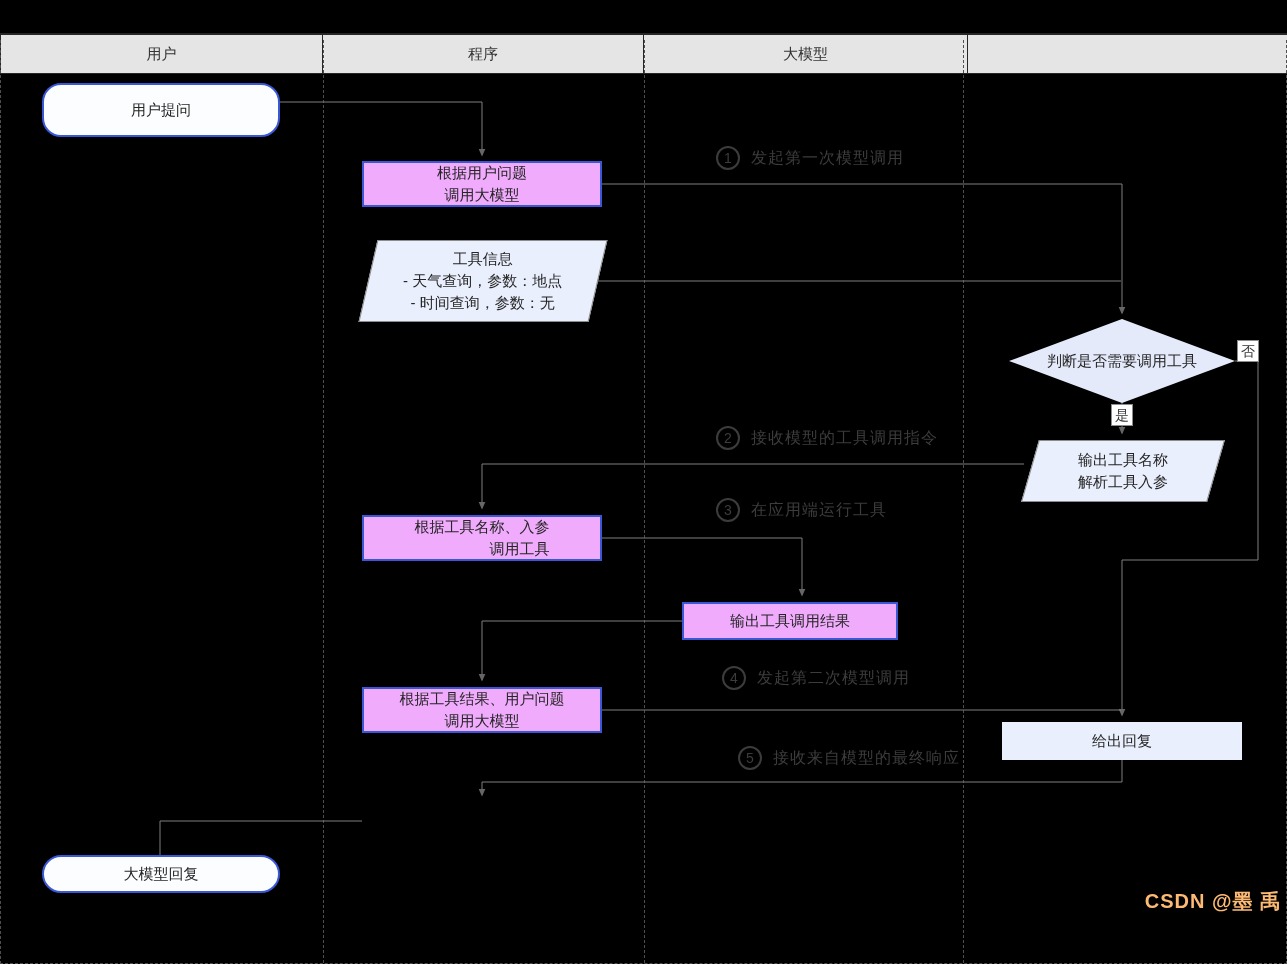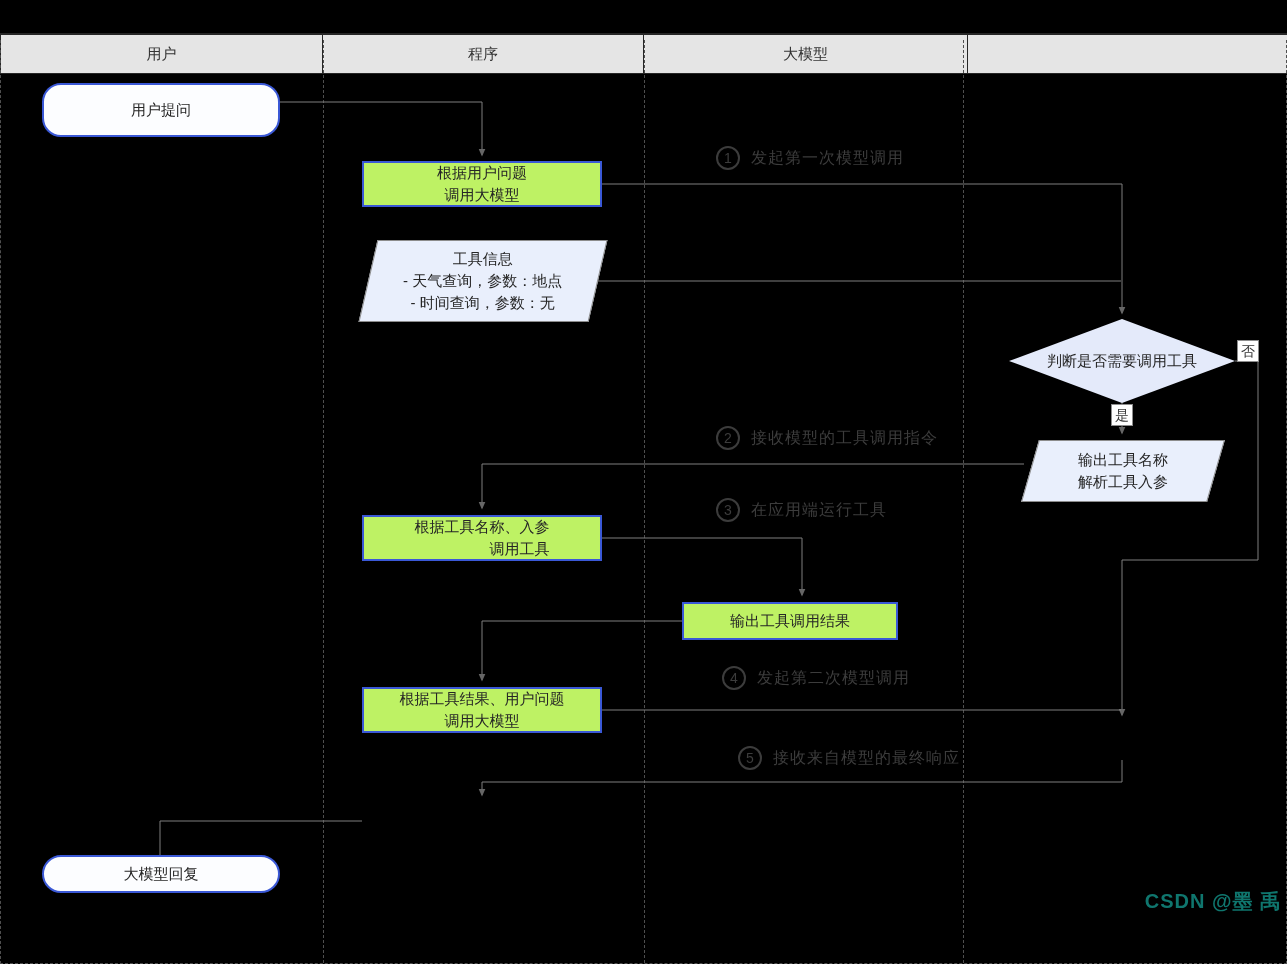--- a/index.html
+++ b/index.html
@@ -24,21 +24,21 @@
     border-left:1px dashed #4f4f4f; border-right:1px dashed #4f4f4f; border-bottom:1px dashed #4f4f4f;
   }
   .sep { position:absolute; top:0; bottom:0; width:0; border-left:1px dashed #4f4f4f; }
   svg.edges { position:absolute; left:0; top:0; }
   
   .node {
     position:absolute; display:flex; align-items:center; justify-content:center;
     text-align:center; font-size:15px; line-height:1.45; color:#262626; white-space:pre-line;
   }
   .stadium { background:#fcfdff; border:2px solid #3a58d6; border-radius:19px; }
-  .rect    { background:#bef264; border:2px solid #3a58d6; }
+  .rect    { background:#f0abfc; border:2px solid #3a58d6; }
   .rect-plain { background:#e9effc; }
   .diamond { background:#e4eafa; clip-path:polygon(50% 0,100% 50%,50% 100%,0 50%); }
   .para    { background:#e9effc; border:1px solid #8c8c8c; }
   .skew13  { transform:skewX(-13deg); } .skew13 > span { display:block; transform:skewX(13deg); }
   .skew16  { transform:skewX(-16deg); } .skew16 > span { display:block; transform:skewX(16deg); }
   
   .step {
     position:absolute; display:flex; align-items:center; gap:11px;
     color:#3c3c3c; font-size:16px; letter-spacing:1px;
   }
@@ -47,21 +47,21 @@
     display:inline-flex; align-items:center; justify-content:center;
     font-size:14px; letter-spacing:0; flex:0 0 auto;
   }
   
   .branch {
     position:absolute; background:#fff; border:1px solid #8c8c8c; color:#333;
     font-size:14px; line-height:1; padding:3px 3px; text-align:center;
   }
   
   .watermark {
-    position:absolute; right:6px; top:888px; color:#0f766e;
+    position:absolute; right:6px; top:888px; color:#fdba74;
     font-size:20px; font-weight:bold; letter-spacing:1px;
   }
 </style>
 </head>
 <body>
 
 <div class="canvas">
 
   <div class="lane-header">
     <div class="lane-cell" style="width:322px">
@@ -118,20 +118,21 @@
 解析工具入参</span></div>
 
   <div class="node rect" style="left:362px; top:515px; width:240px; height:46px;text-align:right;">根据工具名称、入参
 调用工具</div>
 
   <div class="node rect" style="left:682px; top:602px; width:216px; height:38px;">输出工具调用结果</div>
 
   <div class="node rect" style="left:362px; top:687px; width:240px; height:46px;">根据工具结果、用户问题
 调用大模型</div>
 
+  <div class="node rect-plain" style="left:1002px; top:722px; width:240px; height:38px;">给出回复</div>
 
 
   <div class="node stadium" style="left:42px; top:855px; width:238px; height:38px;text-align:center;">大模型回复</div>
 
   <div class="branch" style="left:1237px; top:340px;">否</div>
   <div class="branch" style="left:1111px; top:404px;">是</div>
 
   <div class="step" style="left:716px; top:146px;">
     <span class="step-num">1</span>
     <span>发起第一次模型调用</span>

